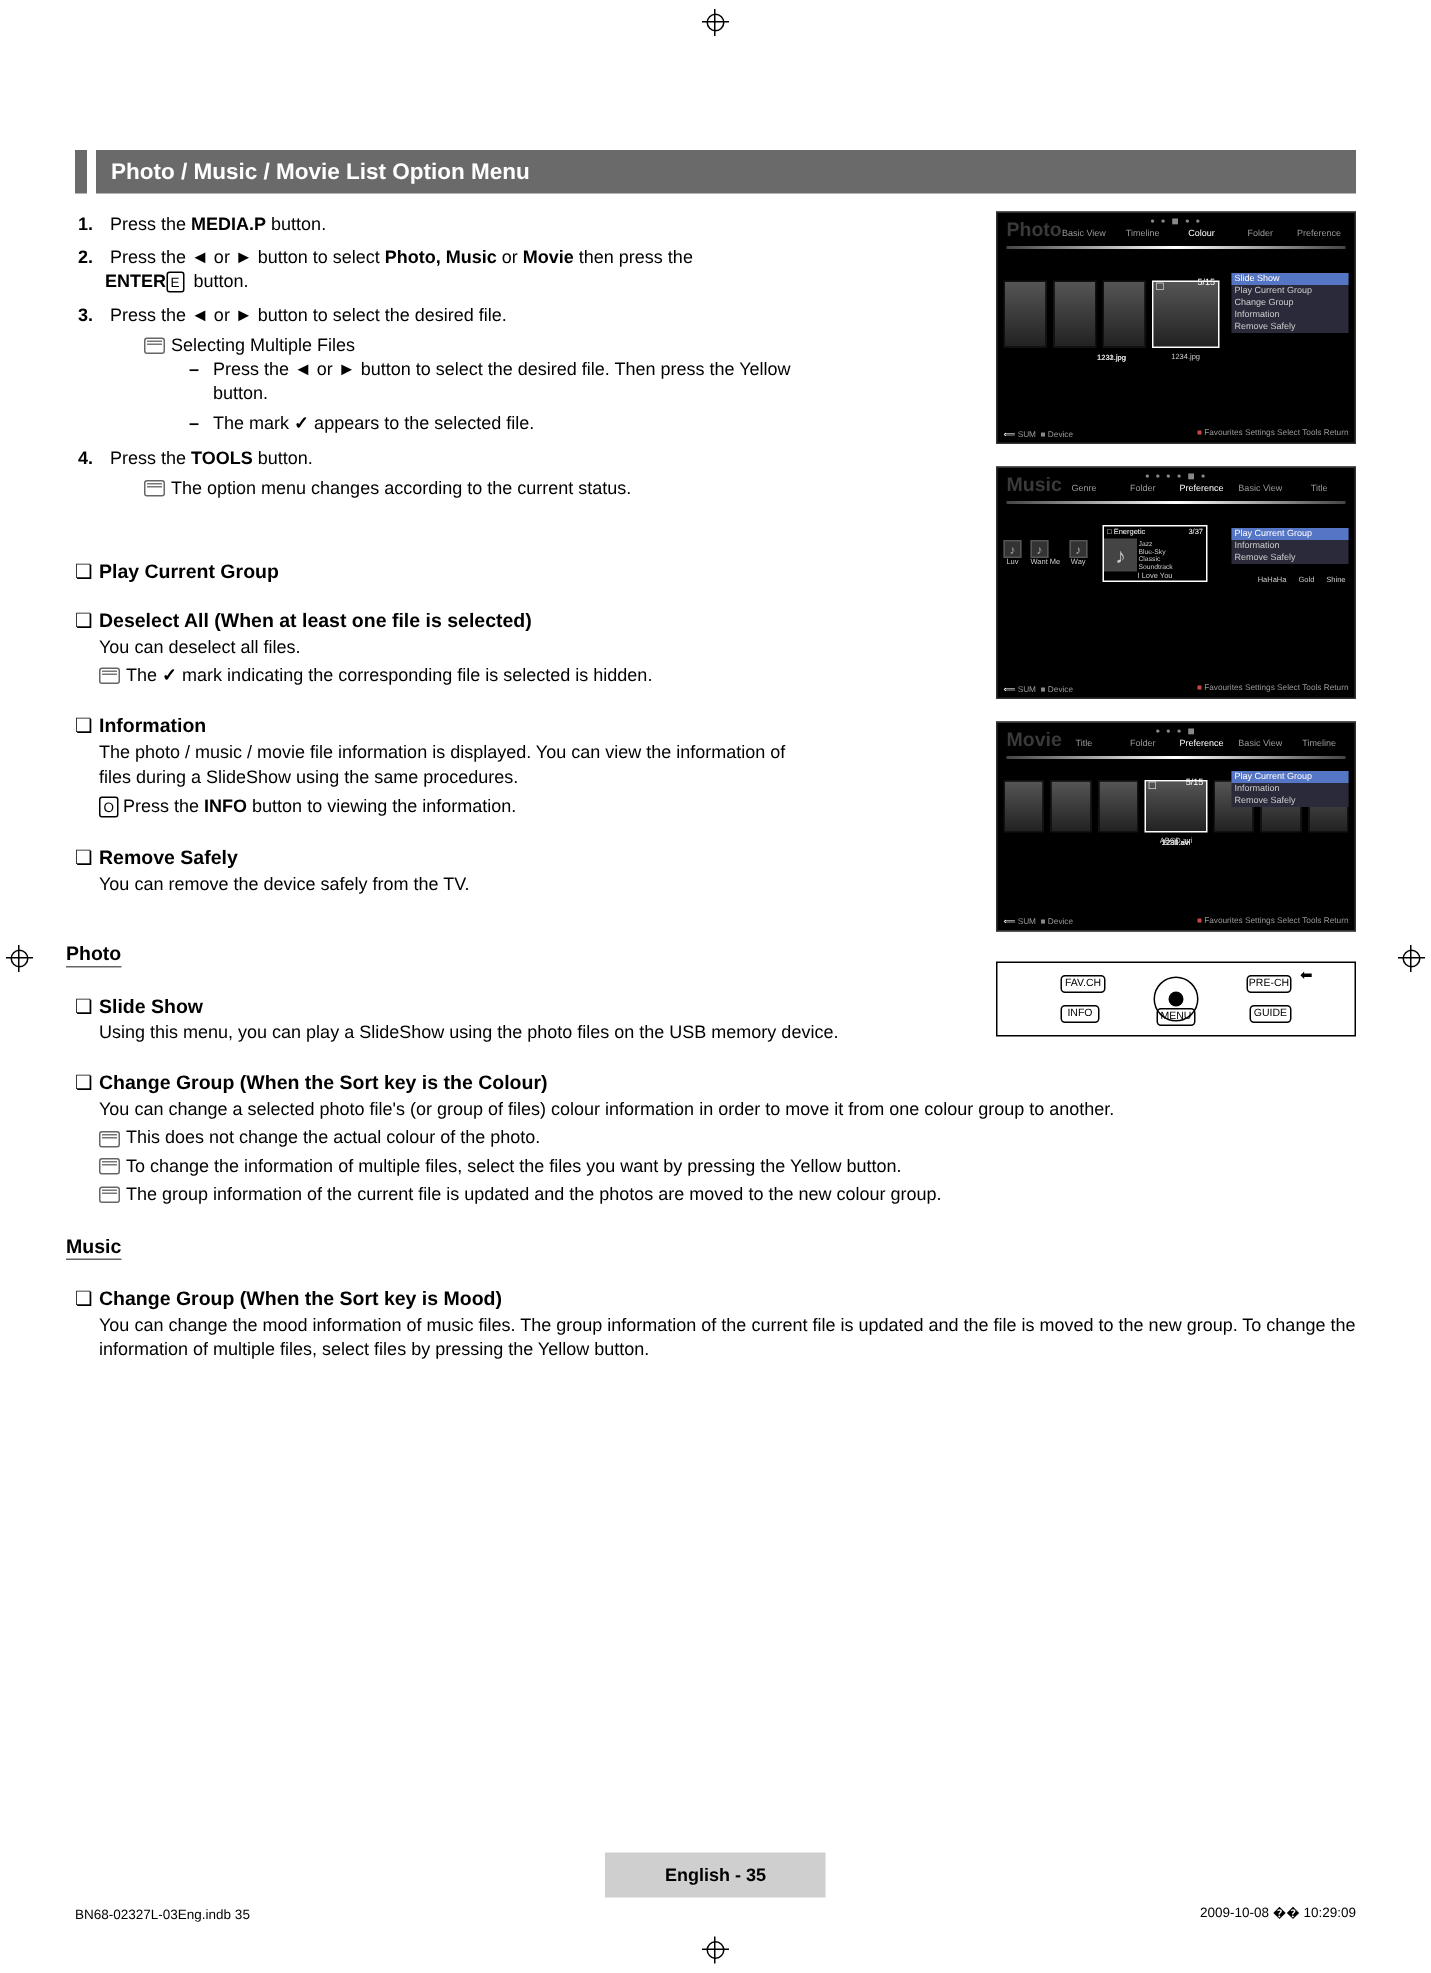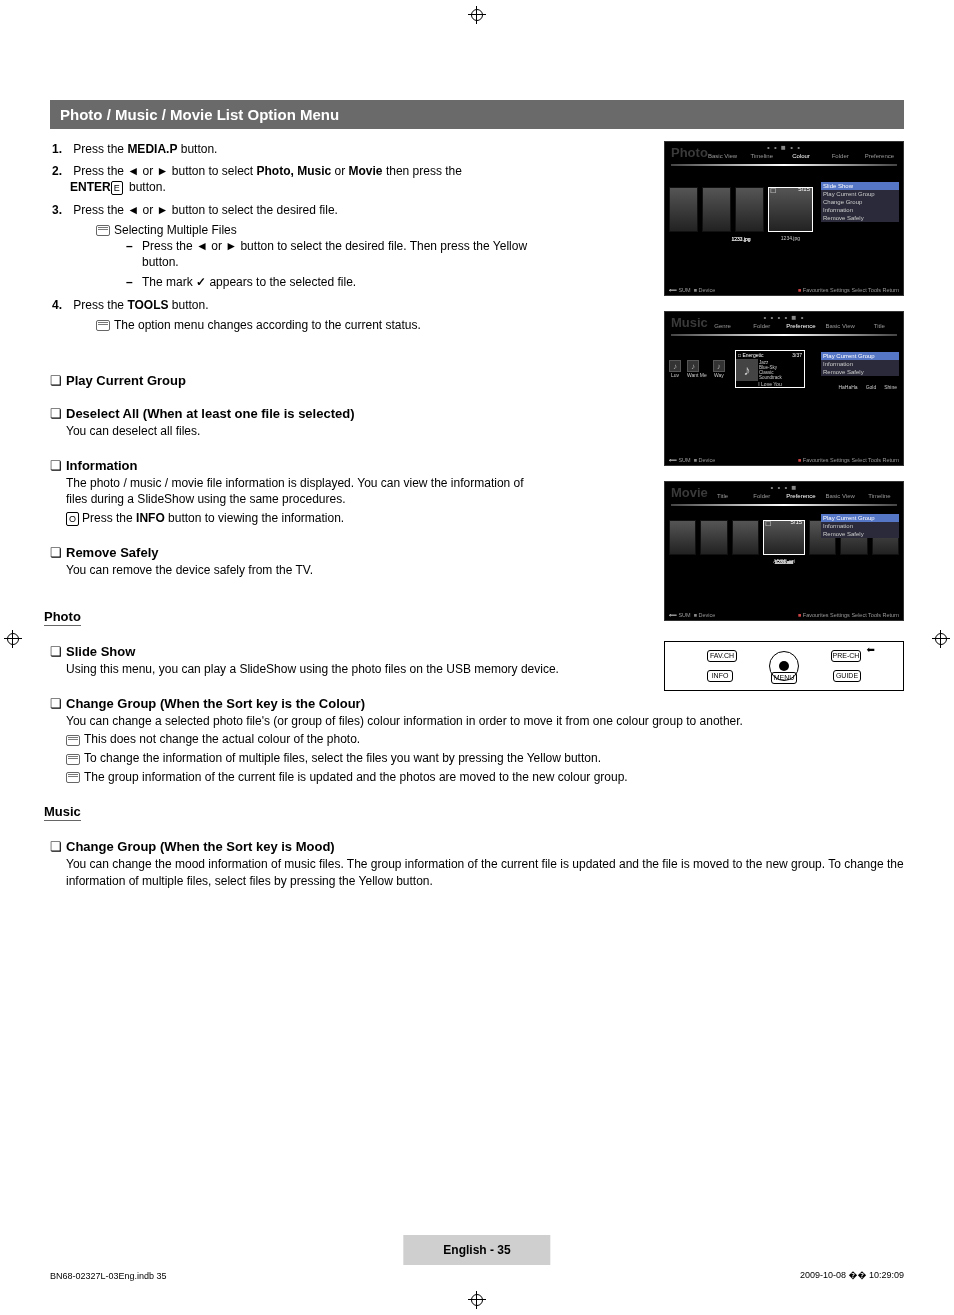--- a/index.html
+++ b/index.html
@@ -7,21 +7,21 @@
   .page { position: absolute; left: 50px; top: 40px; right: 50px; bottom: 40px; }
   .reg-mark { position: absolute; width: 18px; height: 18px; }
   .reg-mark::before { content: ""; position: absolute; left: 8px; top: 0; width: 1px; height: 18px; background: #000; }
   .reg-mark::after { content: ""; position: absolute; left: 0; top: 8px; width: 18px; height: 1px; background: #000; }
   .reg-circle { position: absolute; left: 3px; top: 3px; width: 12px; height: 12px; border: 1px solid #000; border-radius: 50%; }
   .reg-top { left: 50%; top: -34px; transform: translateX(-50%); }
   .reg-left { left: -46px; top: 590px; }
   .reg-right { right: -46px; top: 590px; }
   .reg-bottom { left: 50%; bottom: -34px; transform: translateX(-50%); }
 
-  .section-head { display:flex; align-items:stretch; margin-top:60px;flex-direction:column; }
+  .section-head { display:flex; align-items:stretch; margin-top:60px; }
   .accent-bar { width: 8px; background:#6a6a6a; margin-right:6px; }
   .section-title { flex:1; background:#6a6a6a; color:#fff; font-weight:bold; font-size:15px; padding:6px 10px; }
 
   .content { margin-top: 12px; position: relative; }
   .left-col { width: 490px; }
   .num-list { list-style: none; padding-left: 20px; }
   .num-list > li { margin-bottom: 6px; line-height: 1.35; }
   .num { font-weight: bold; display:inline-block; width: 18px; margin-left:-18px;}
   .bold { font-weight: bold; }
   .sub-indent { margin-left: 26px; margin-top:4px; line-height:1.35;}
@@ -139,20 +139,21 @@
             <span class="q-title">Play Current Group</span>
           </div>
       </div>
 
       <div class="q-sec">
         <div class="q-head">
             <span class="q-mark">❏</span>
             <span class="q-title">Deselect All (When at least one file is selected)</span>
           </div>
         <div class="q-body">You can deselect all files.</div>
+        <div class="q-note"><span class="note-icon"></span><span>The </span><span class="check">✓</span><span> mark indicating the corresponding file is selected is hidden.</span></div>
       </div>
 
       <div class="q-sec">
         <div class="q-head">
             <span class="q-mark">❏</span>
             <span class="q-title">Information</span>
           </div>
         <div class="q-body">The photo / music / movie file information is displayed. You can view the information of files during a SlideShow using the same procedures.</div>
         <div class="q-note"><span class="info-key">O</span><span>Press the </span><span class="bold">INFO</span><span> button to viewing the information.</span></div>
       </div>

